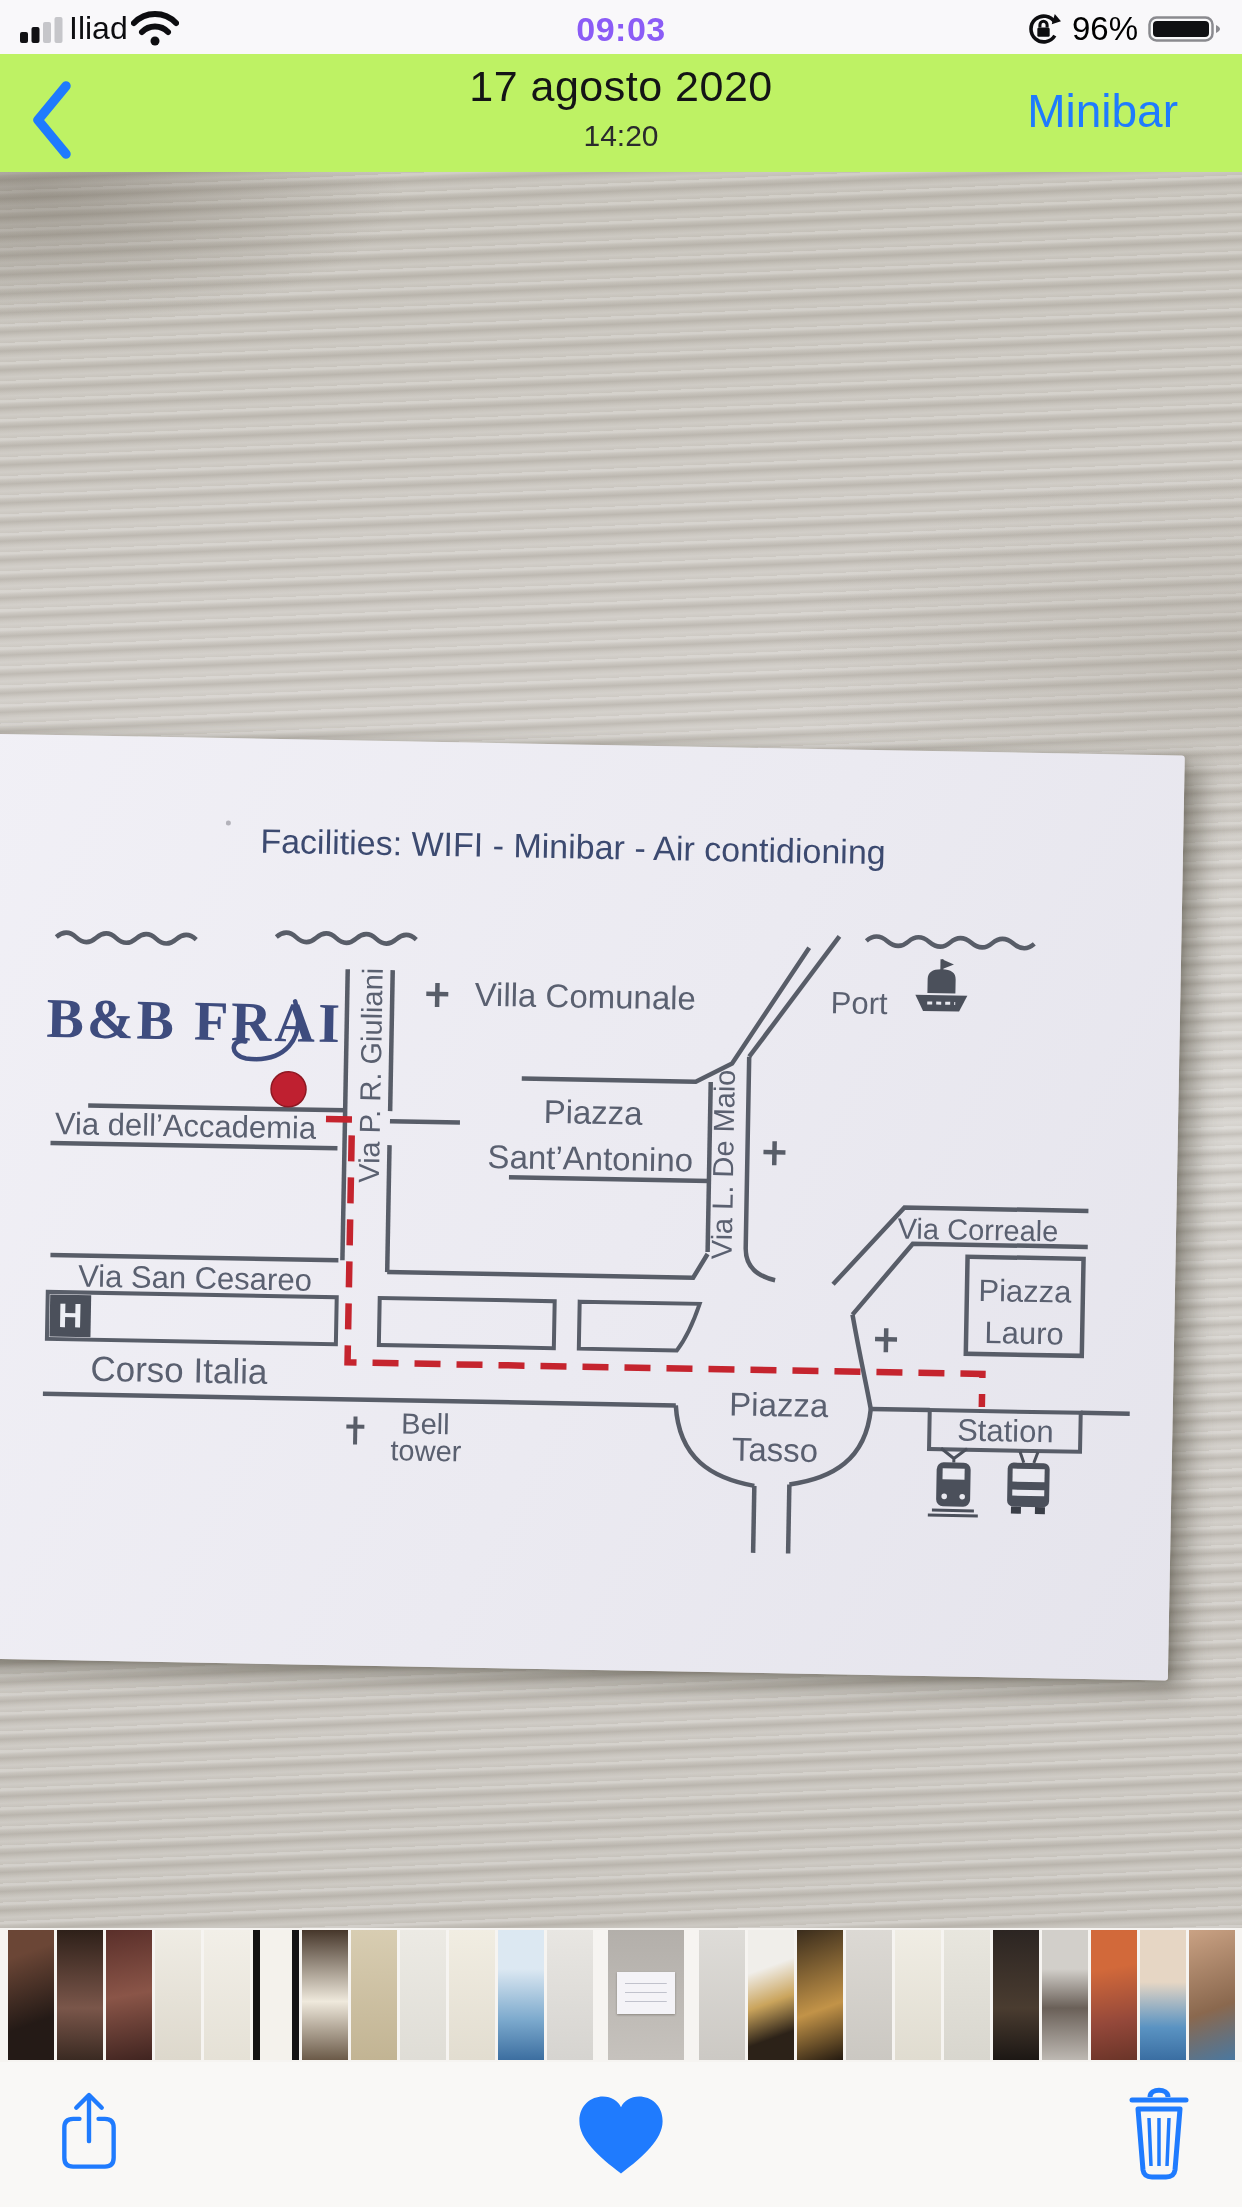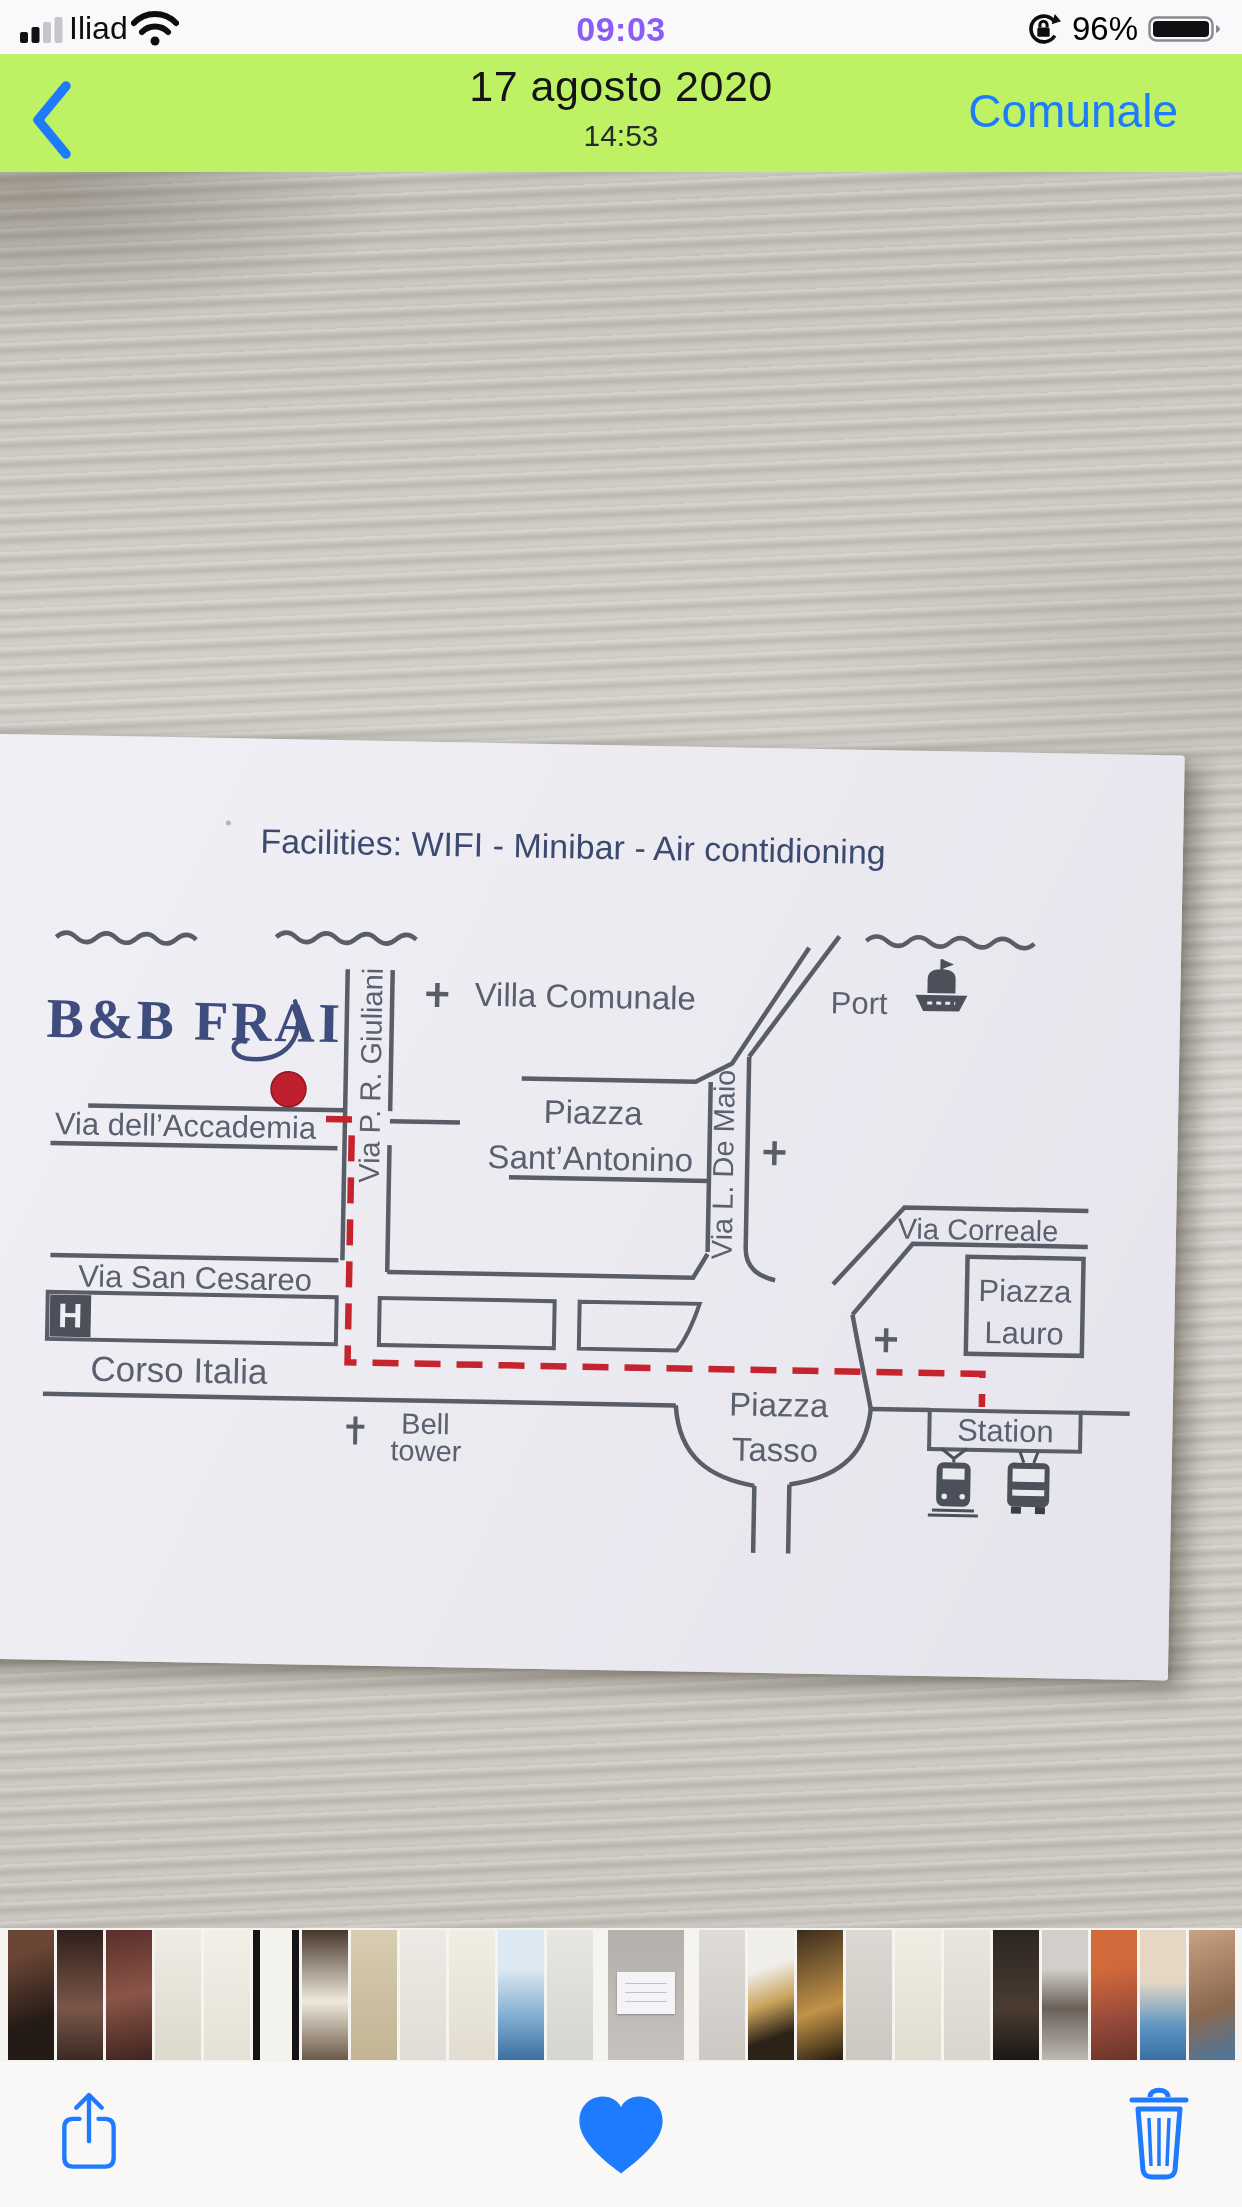--- a/index.html
+++ b/index.html
@@ -109,23 +109,23 @@
 </div>
 
 <div class="nav-bar">
   <div class="back-btn">
     <svg width="48" height="84" viewBox="0 0 48 84">
       <path d="M38,8 L10,42 L38,76" fill="none" stroke="#1f7bfe" stroke-width="9.5" stroke-linecap="round" stroke-linejoin="round"></path>
     </svg>
   </div>
   <div class="nav-center">
     <div class="nav-title">17 agosto 2020</div>
-    <div class="nav-subtitle">14:53</div>
-  </div>
-  <div class="edit-btn">Comunale</div>
+    <div class="nav-subtitle">14:20</div>
+  </div>
+  <div class="edit-btn">Minibar</div>
 </div>
 
 <div class="photo">
   <div class="map-card">
     <svg viewBox="0 0 1235 925">
       <g fill="none" stroke="#585d68" stroke-width="4.5">
 
         <path d="M110,202 q10,-9 20,0 t20,0 t20,0 t20,0 t20,0 t20,0 t20,0"></path>
         <path d="M330,198 q10,-9 20,0 t20,0 t20,0 t20,0 t20,0 t20,0 t20,0"></path>
         <path d="M920,191 q10,-9 21,0 t21,0 t21,0 t21,0 t21,0 t21,0 t21,0 t21,0"></path>

